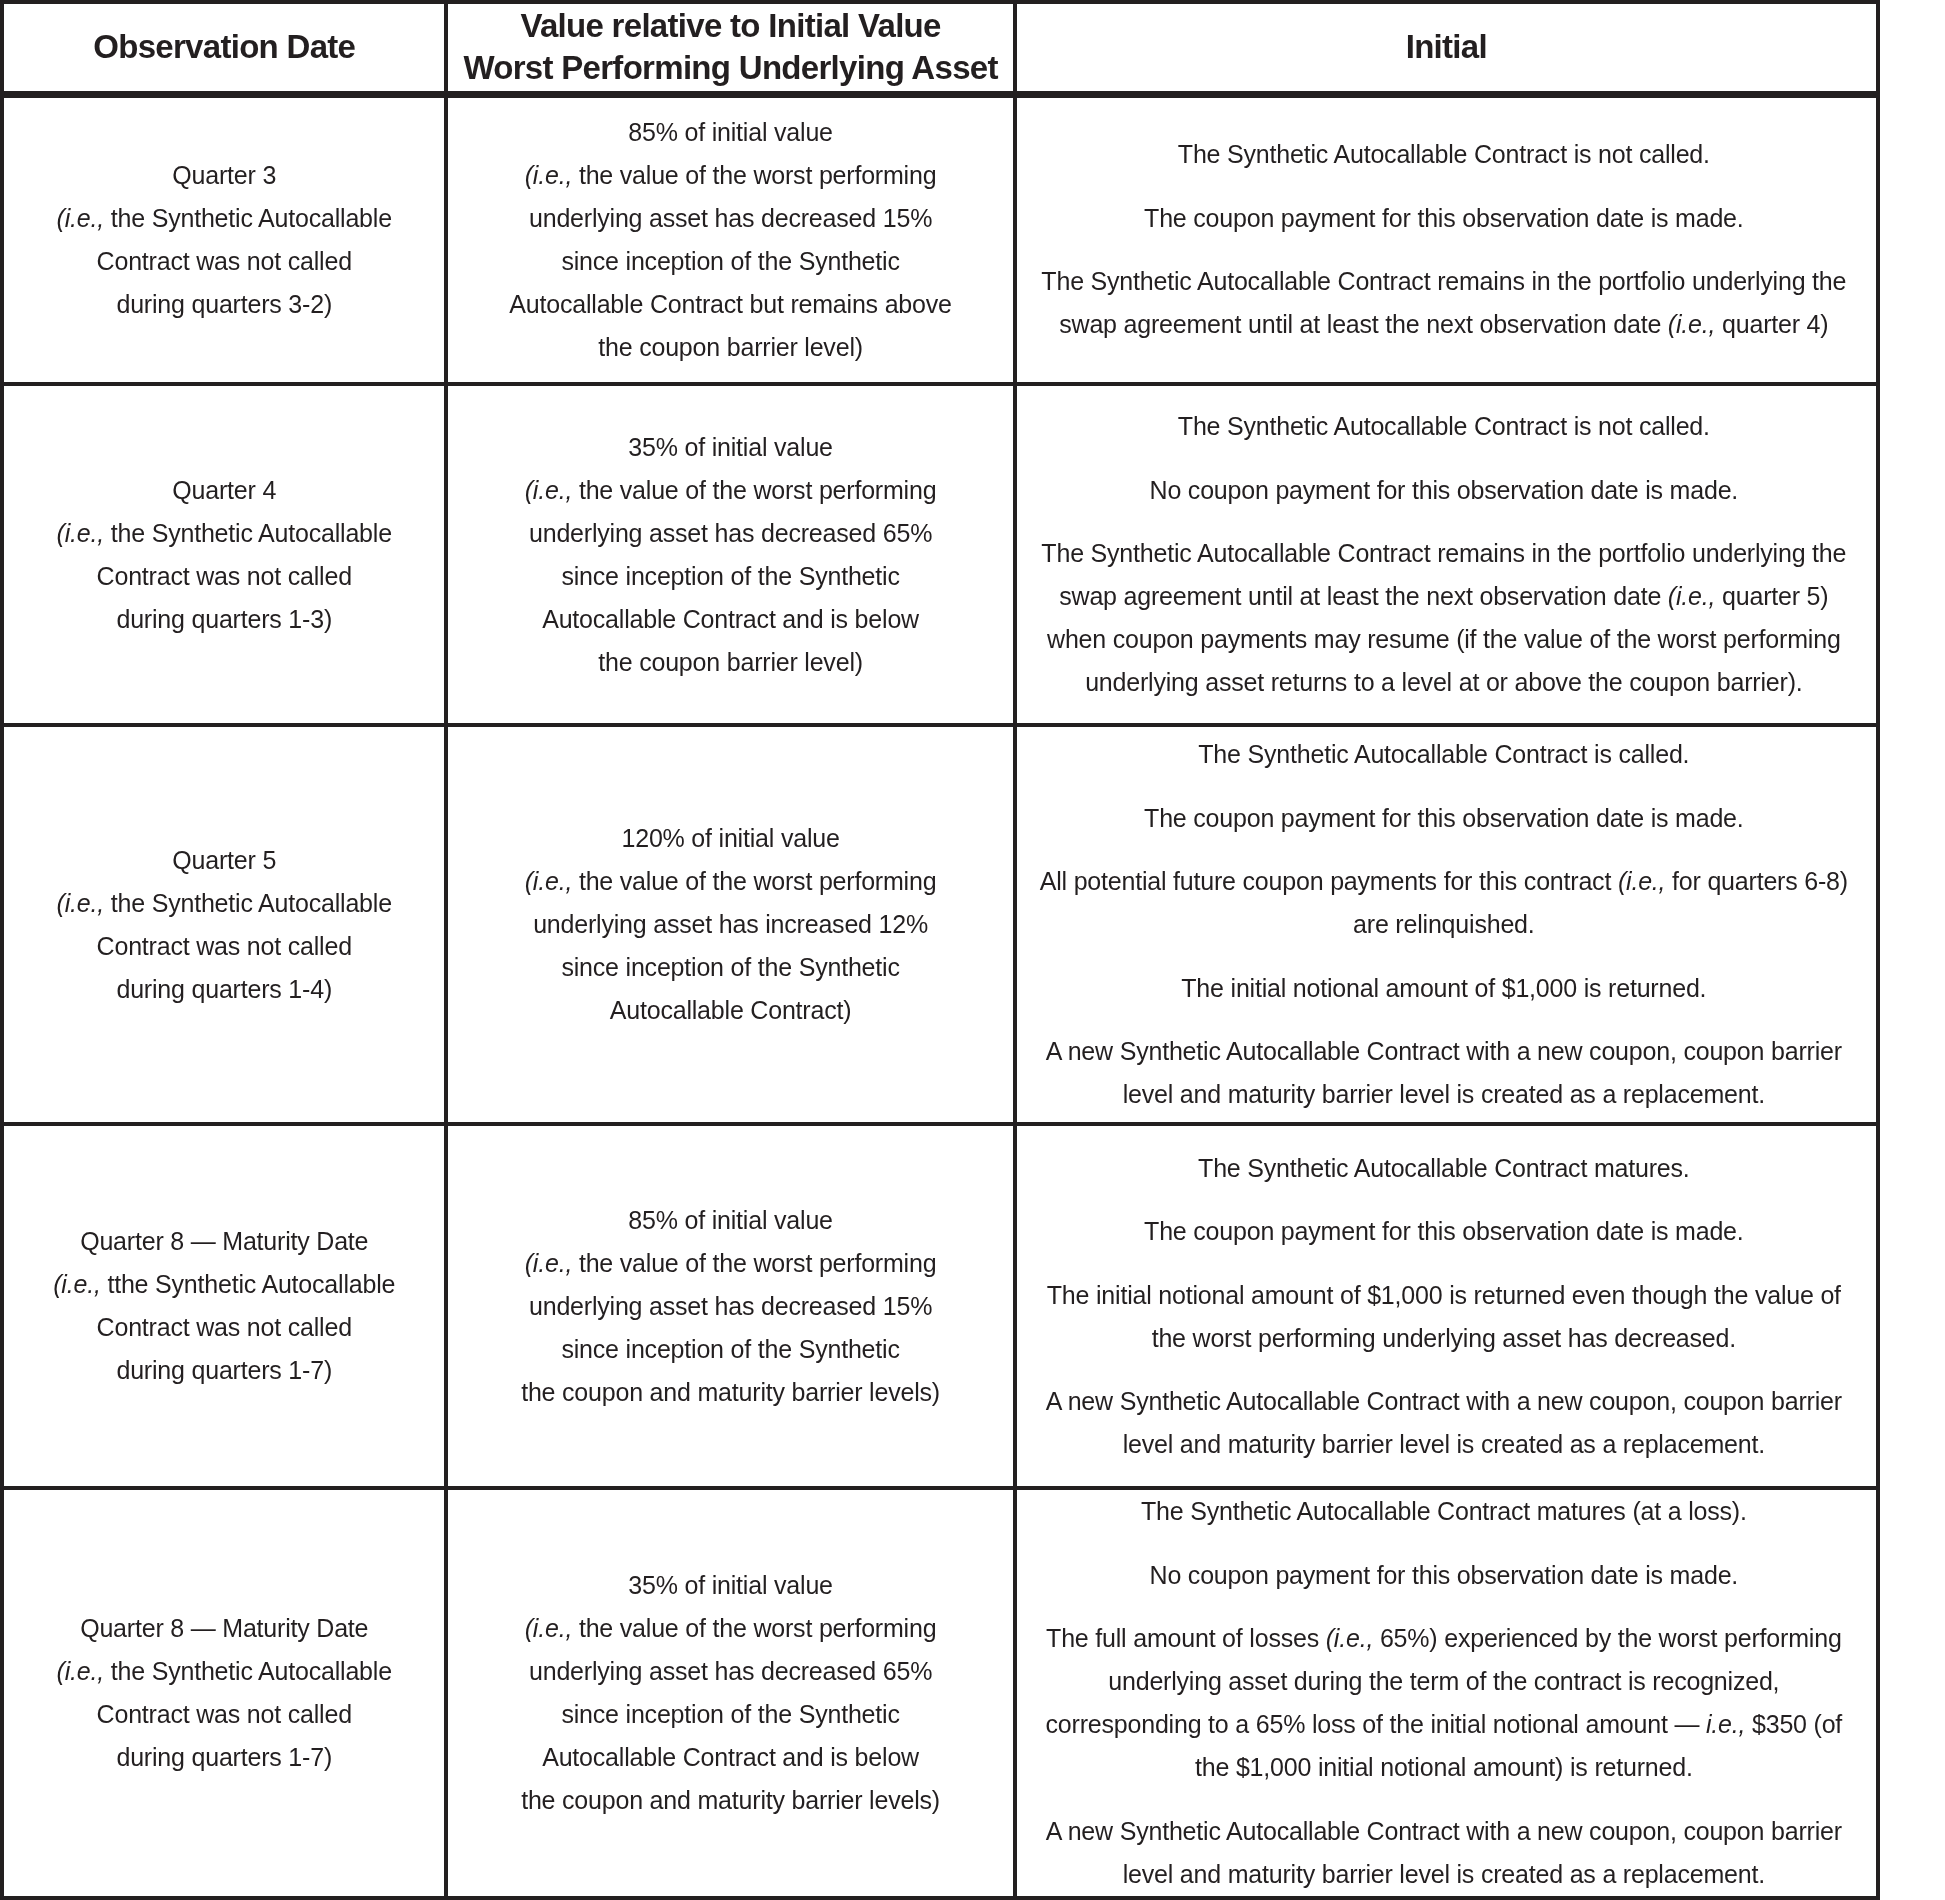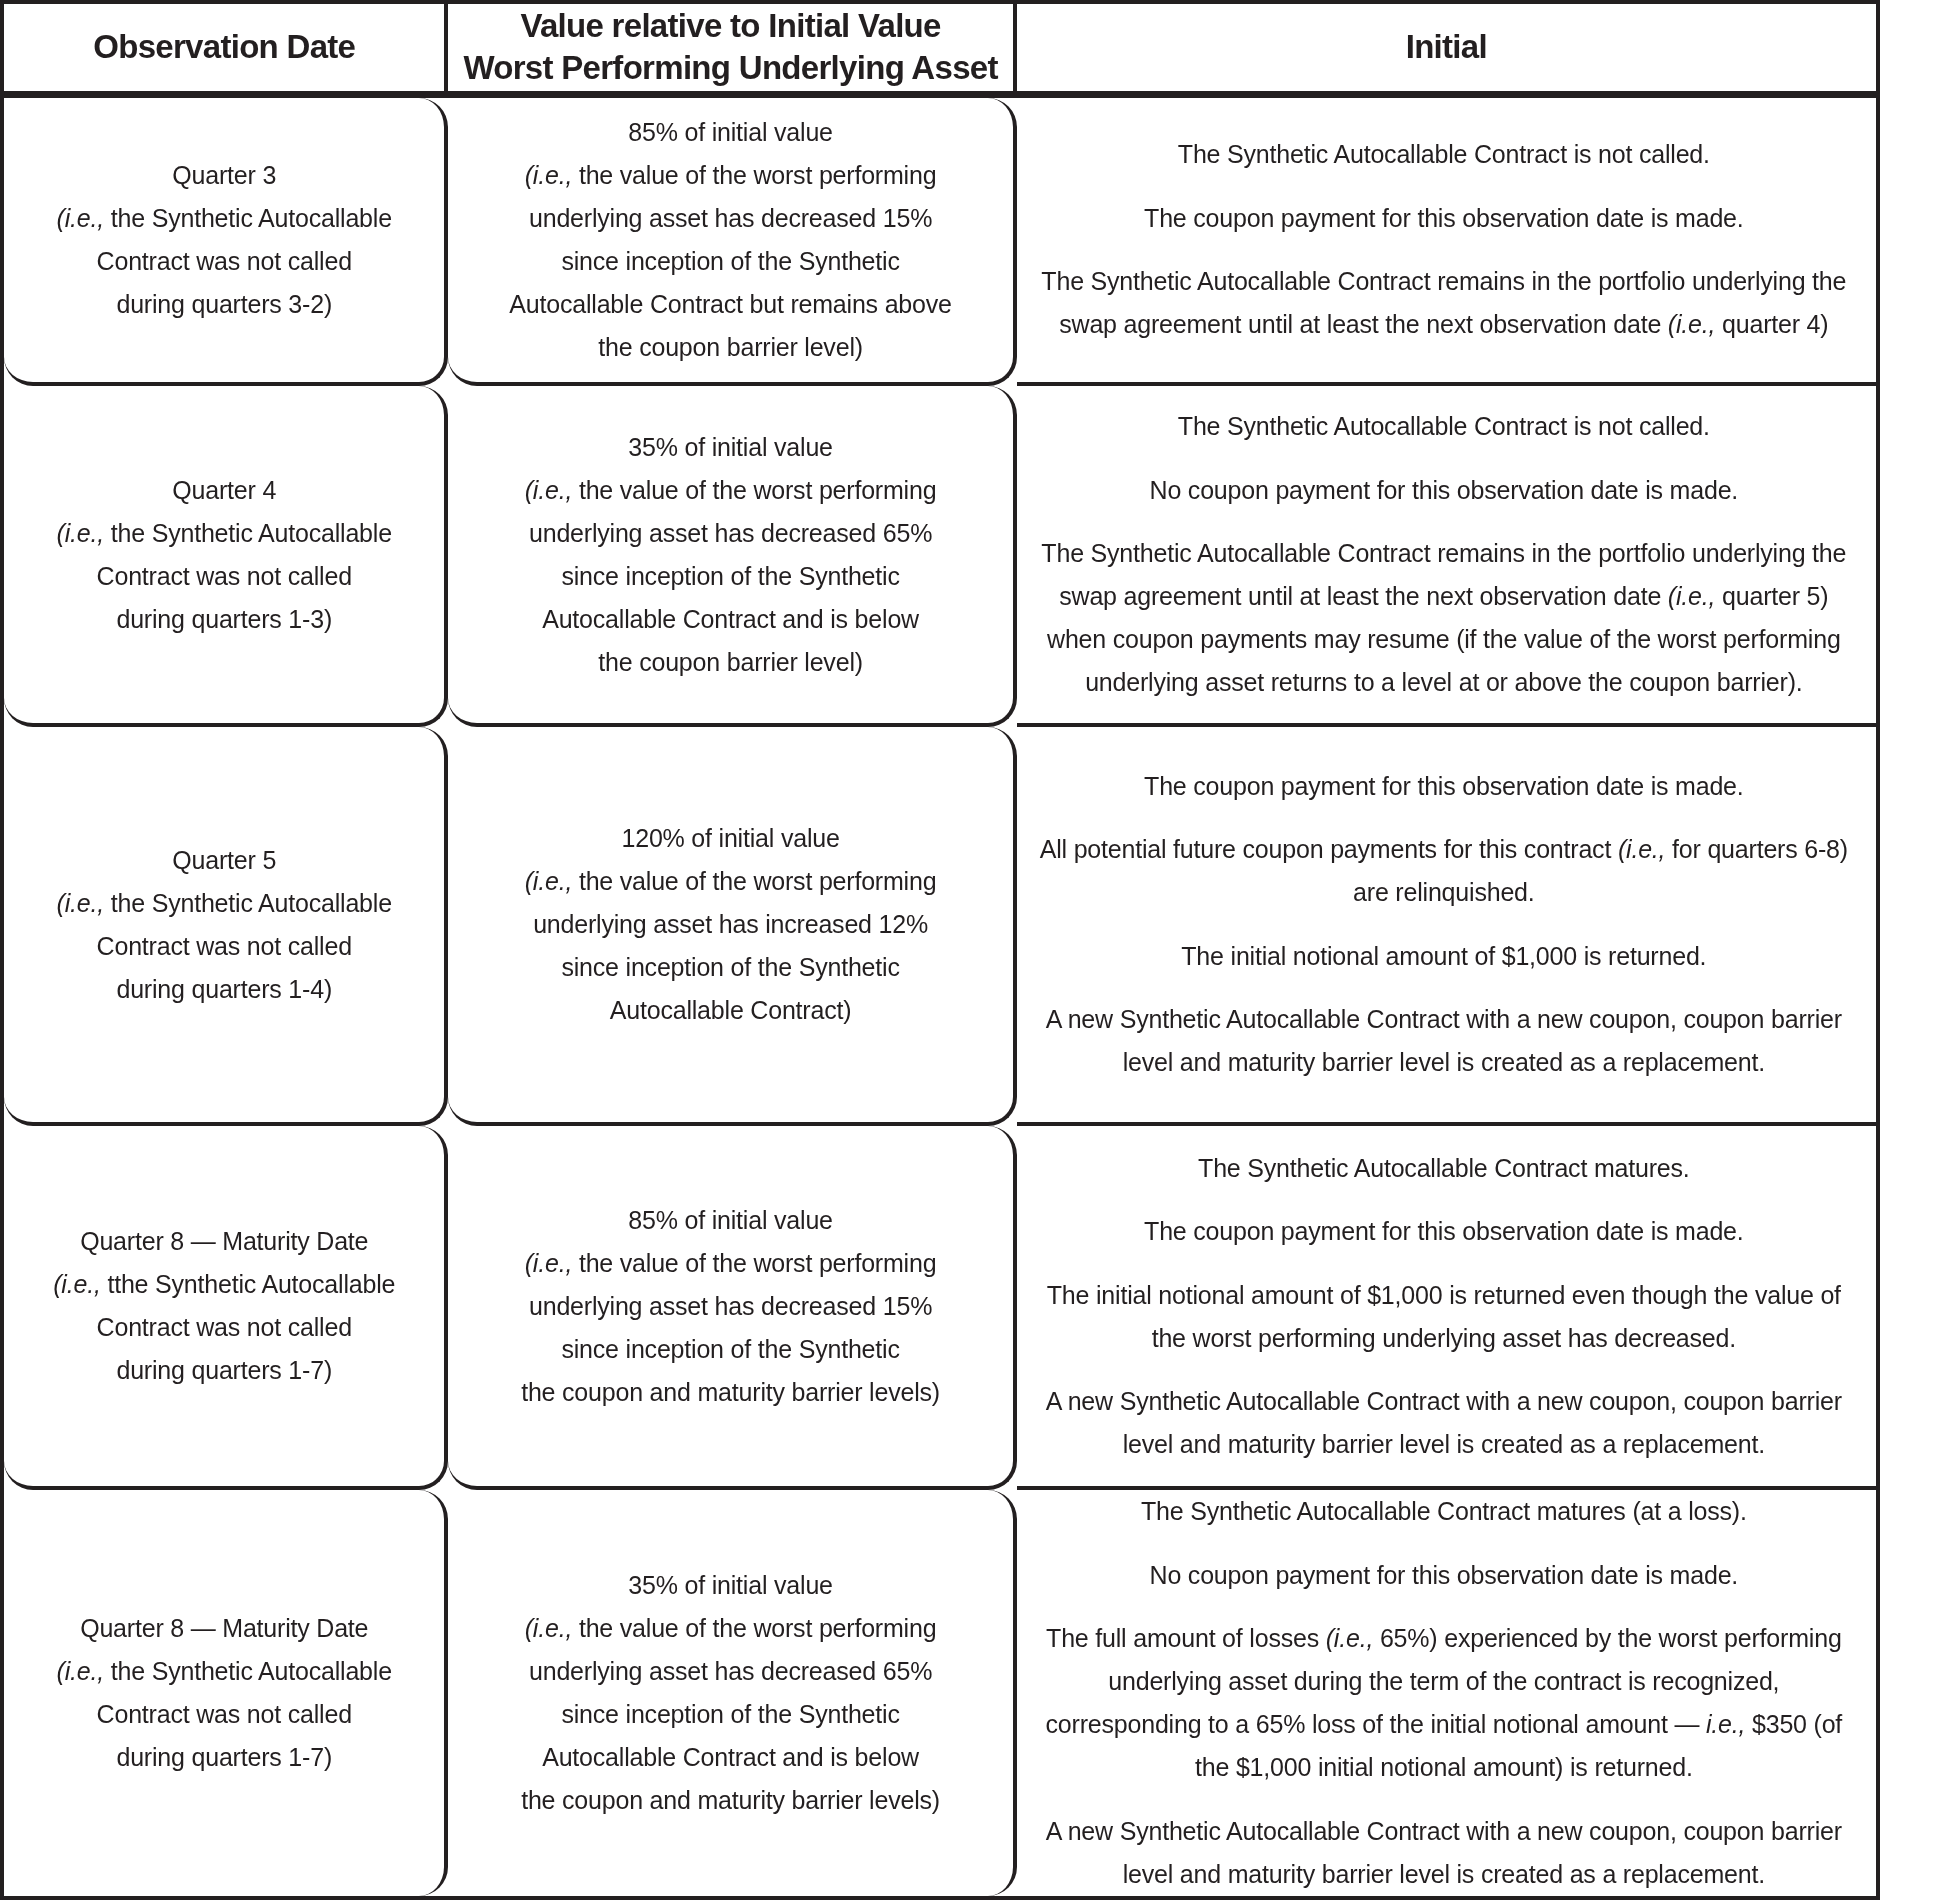--- a/index.html
+++ b/index.html
@@ -37,21 +37,20 @@
     align-items:center;text-align:center;
     font-weight:bold;
     font-size:33px;line-height:42px;
     letter-spacing:-0.7px;
   }
   .header .cline{white-space:nowrap;}
   .datecell,.valcell{
     align-items:center;text-align:center;
     font-size:25px;line-height:43px;
     letter-spacing:-0.2px;
-    border-radius:29px;
   }
   .cline{white-space:nowrap;}
   .outcell{
     align-items:stretch;text-align:center;
     padding:18px 27px 18px 22px;
     font-size:25px;line-height:43px;
     letter-spacing:-0.2px;
   }
   .para{margin:0;}
   .para + .para{margin-top:20.5px;}
@@ -121,20 +120,21 @@
         <div class="cline">during quarters 1-4)</div>
       </div>
     <div class="cell valcell c2">
         <div class="cline">120% of initial value</div>
         <div class="cline"><i>(i.e.,</i> the value of the worst performing</div>
         <div class="cline">underlying asset has increased 12%</div>
         <div class="cline">since inception of the Synthetic</div>
         <div class="cline">Autocallable Contract)</div>
       </div>
     <div class="cell outcell c3">
+        <p class="para">The Synthetic Autocallable Contract is called.</p>
         <p class="para">The coupon payment for this observation date is made.</p>
         <p class="para">All potential future coupon payments for this contract <i>(i.e.,</i> for quarters 6-8) are relinquished.</p>
         <p class="para">The initial notional amount of $1,000 is returned.</p>
         <p class="para">A new Synthetic Autocallable Contract with a new coupon, coupon barrier level and maturity barrier level is created as a replacement.</p>
       </div>
 
     <div class="cell datecell c1">
         <div class="cline">Quarter 8 — Maturity Date</div>
         <div class="cline"><i>(i.e.,</i> tthe Synthetic Autocallable</div>
         <div class="cline">Contract was not called</div>

